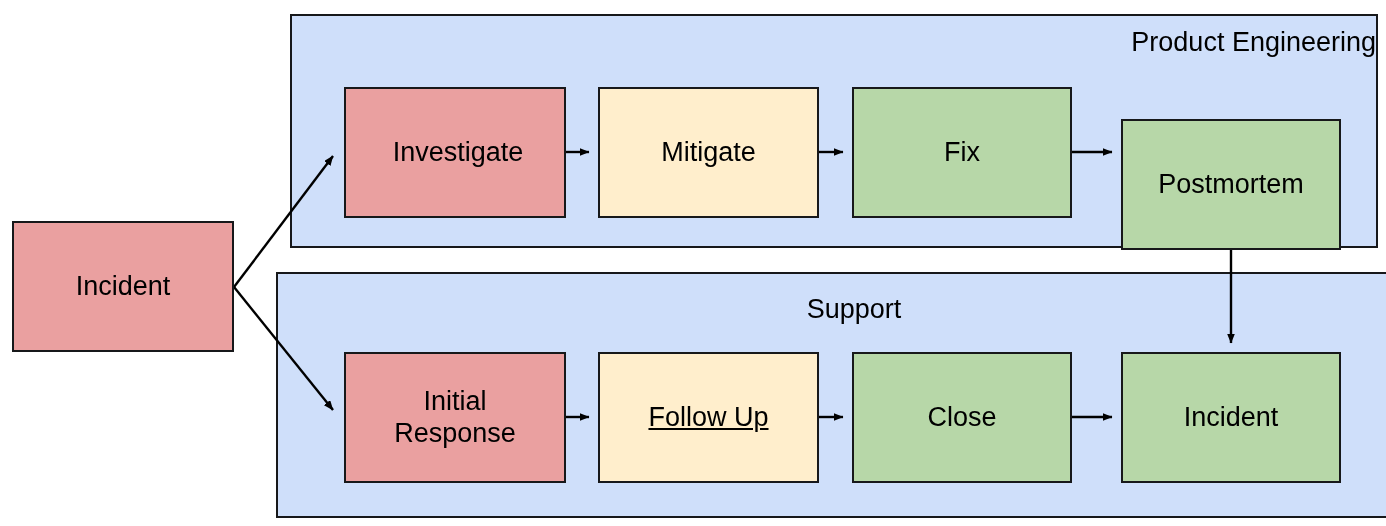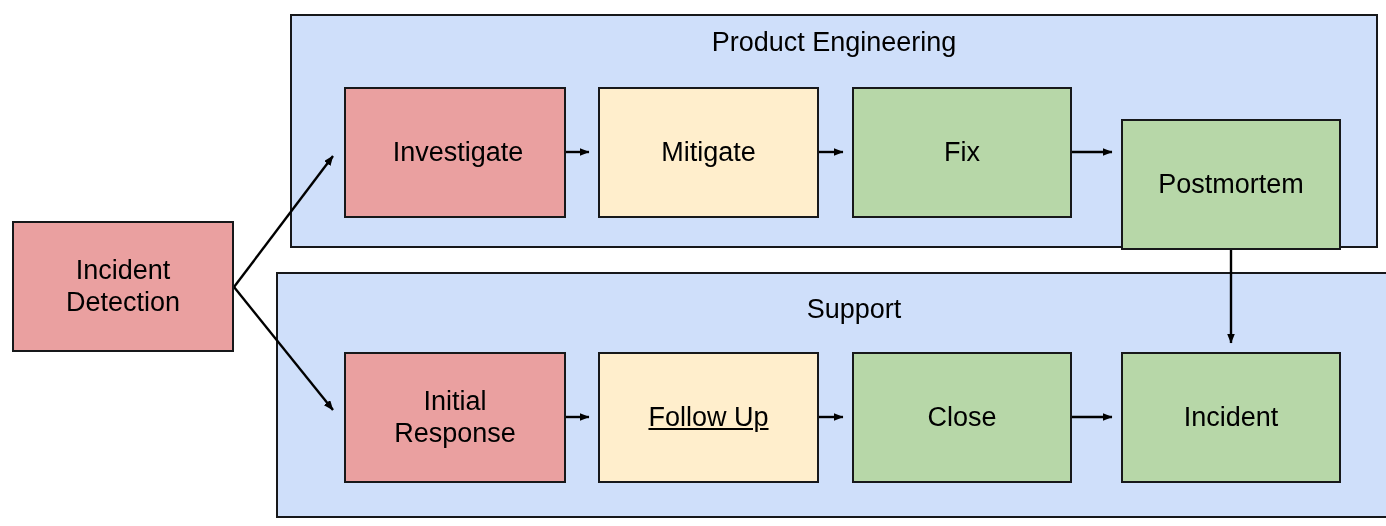--- a/index.html
+++ b/index.html
@@ -58,21 +58,21 @@
     pointer-events: none;
   }
   .node-label { display: block; }
 </style>
 </head>
 <body>
 
 <div id="canvas">
 
   <div class="lane" style="left:290px; top:14px; width:1088px; height:234px;">
-    <div class="lane-title" style="top:12px;">Product Engineering</div>
+    <div class="lane-title" style="top:12px;text-align:right;">Product Engineering</div>
   </div>
 
   <div class="lane" style="left:276px; top:272px; width:1156px; height:246px;">
     <div class="lane-title" style="top:21px;">Support</div>
   </div>
 
   <svg class="edges" viewBox="0 0 1386 526" width="1386" height="526">
     <defs>
       <marker id="arrowhead" markerWidth="10" markerHeight="8" refX="9.5" refY="4" orient="auto" markerUnits="userSpaceOnUse">
         <path d="M0,0 L10,4 L0,8 z" fill="#000000"></path>
@@ -91,21 +91,20 @@
       <path d="M819,417 L843,417" marker-end="url(#arrowhead)"></path>
       <path d="M1072,417 L1112,417" marker-end="url(#arrowhead)"></path>
 
       <path d="M1231,218 L1231,343" marker-end="url(#arrowhead)"></path>
     </g>
   </svg>
 
   <div class="node red" style="left:12px; top:221px; width:222px; height:131px;">
     <span>
       <span class="node-label">Incident</span>
-      <span class="node-label">Detection</span>
     </span>
   </div>
 
   <div class="node red" style="left:344px; top:87px; width:222px; height:131px;padding-left:10px;">
     <span>Investigate</span>
   </div>
 
   <div class="node green" style="left:852px; top:87px; width:220px; height:131px;">
     <span>Fix</span>
   </div>

